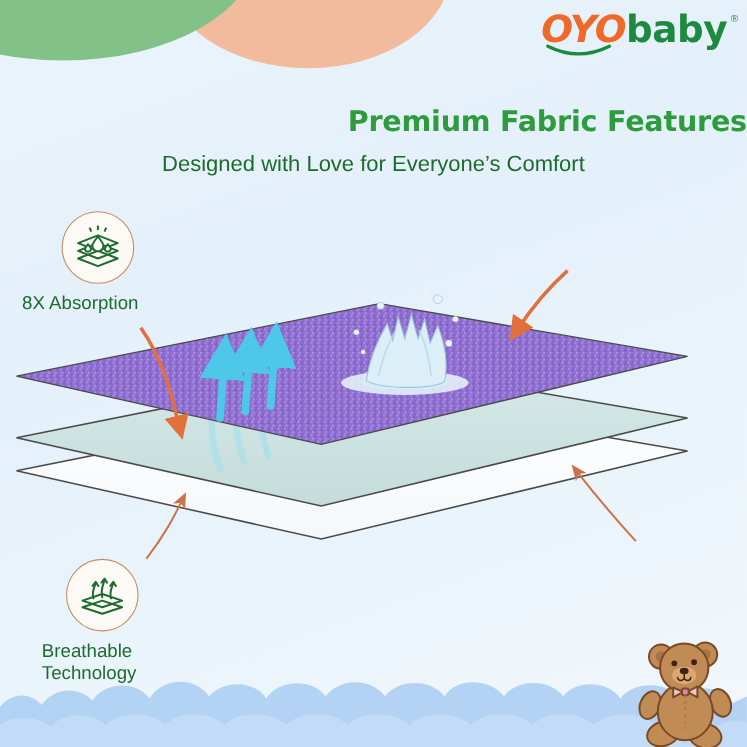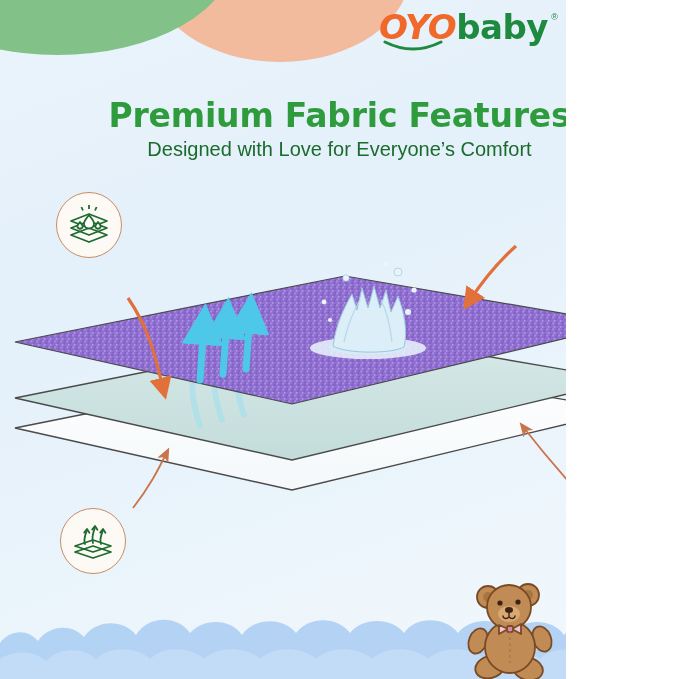--- a/index.html
+++ b/index.html
@@ -7,21 +7,21 @@
     padding: 0;
   }
   body {
     width: 679px;
     height: 679px;
     overflow: hidden;
     font-family: "Liberation Sans", sans-serif;
   }
   #infographic {
     position: relative;
-    width: 566px;
+    width: 679px;
     height: 679px;
     background: linear-gradient(160deg, #eaf4fb 0%, #e4f0fa 35%, #e8f3fb 60%, #f2f8fc 100%);
     overflow: hidden;
   }
 
   
   .deco-circle {
     position: absolute;
     border-radius: 50%;
   }
@@ -74,23 +74,23 @@
     width: 60px;
     height: 14px;
   }
 
   
   .title {
     position: absolute;
     top: 96px;
     left: 0;
     width: 679px;
-    text-align: center;
+    text-align: right;
     font-family: "DejaVu Sans", sans-serif;
-    font-size: 33px;
+    font-size: 26px;
     font-weight: bold;
     color: #2e9b3c;
     letter-spacing: -0.2px;
   }
   .subtitle {
     position: absolute;
     top: 138px;
     left: 0;
     width: 679px;
     text-align: center;
@@ -253,38 +253,41 @@
           <polygon points="23,12 41,19 23,26 5,19"></polygon>
           <path d="M23,13 C20,17 18,19 18,21.5 A5,5 0 0 0 28,21.5 C28,19 26,17 23,13 Z" fill="#ffffff"></path>
           <path d="M14,20 C12.2,22.2 11.2,23.4 11.2,24.6 A2.9,2.9 0 0 0 16.8,24.6 C16.8,23.4 15.8,22.2 14,20 Z" fill="#ffffff"></path>
           <path d="M32,20 C30.2,22.2 29.2,23.4 29.2,24.6 A2.9,2.9 0 0 0 34.8,24.6 C34.8,23.4 33.8,22.2 32,20 Z" fill="#ffffff"></path>
           <path d="M23,7 L23,3"></path>
             <path d="M17,8.5 L15.4,5"></path>
             <path d="M29,8.5 L30.6,5"></path>
         </g>
       </svg>
     </div>
+    <div class="feature-label">8X Absorption</div>
   </div>
 
 
   <div class="feature f-breathable">
     <div class="badge">
       <svg width="46" height="46" viewBox="0 0 46 46">
         <g stroke="#1d6b2e" stroke-width="1.8" fill="none" stroke-linejoin="round" stroke-linecap="round">
           <polygon points="23,28 41,34 23,40 5,34"></polygon>
           <polygon points="23,22 41,28 23,34 5,28"></polygon>
           <path d="M15,26 C13,20 16,16 17,12"></path>
           <path d="M14.2,14.6 L17,11 L19.4,14.8"></path>
           <path d="M23,25 C21,18 24,14 25,9"></path>
           <path d="M22.2,11.6 L25,8 L27.4,11.8"></path>
           <path d="M31,26 C29,20 32,16 33,12"></path>
           <path d="M30.2,14.6 L33,11 L35.4,14.8"></path>
         </g>
       </svg>
     </div>
+    <div class="feature-label">Breathable
+Technology</div>
   </div>
 
 
   <svg class="clouds" viewBox="0 0 679 80" preserveAspectRatio="none">
     <path d="M0,80 L0,44 C10,30 28,30 38,42 C48,26 72,24 84,38 C96,20 124,20 136,36
              C148,16 178,16 190,34 C204,18 232,20 242,36 C254,18 284,18 296,34
              C310,16 338,18 350,34 C362,18 392,18 404,34 C416,16 446,18 458,34
              C470,18 500,18 512,34 C524,18 554,20 564,36 C576,20 606,20 618,36
              C630,22 656,24 666,40 L679,34 L679,80 Z" fill="#a9cdf2" opacity="0.85"></path>
     <path d="M0,80 L0,60 C14,50 36,52 46,62 C58,48 84,48 96,60 C110,46 138,48 150,60

